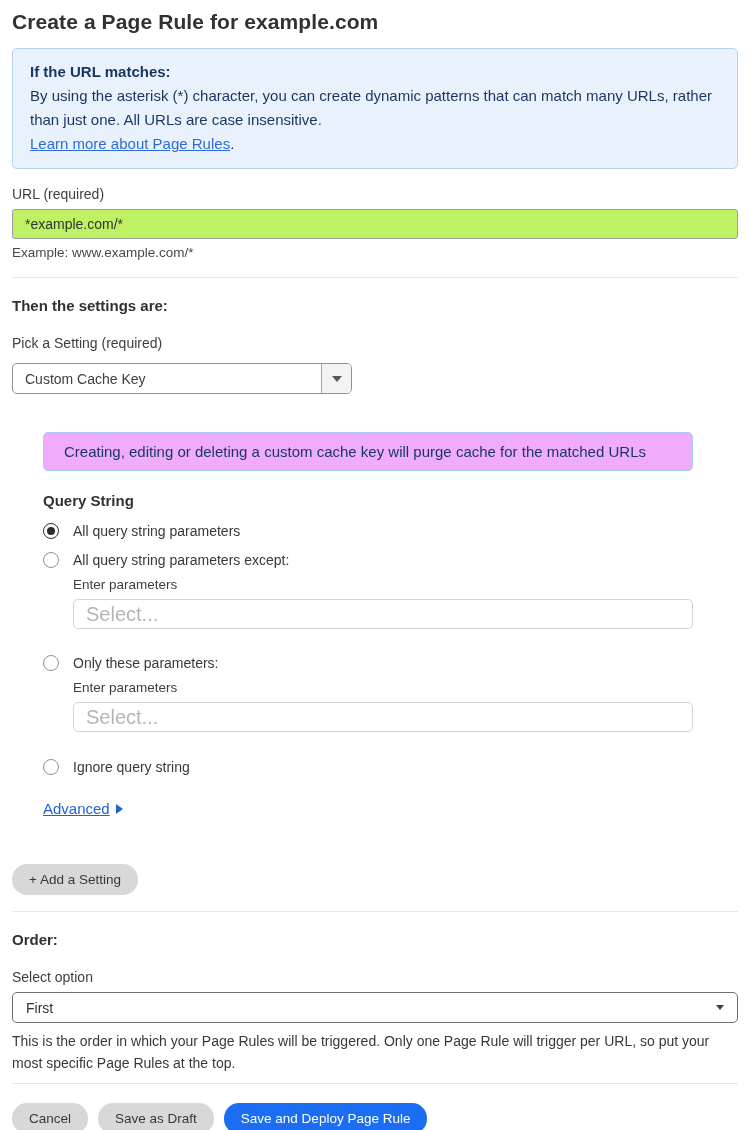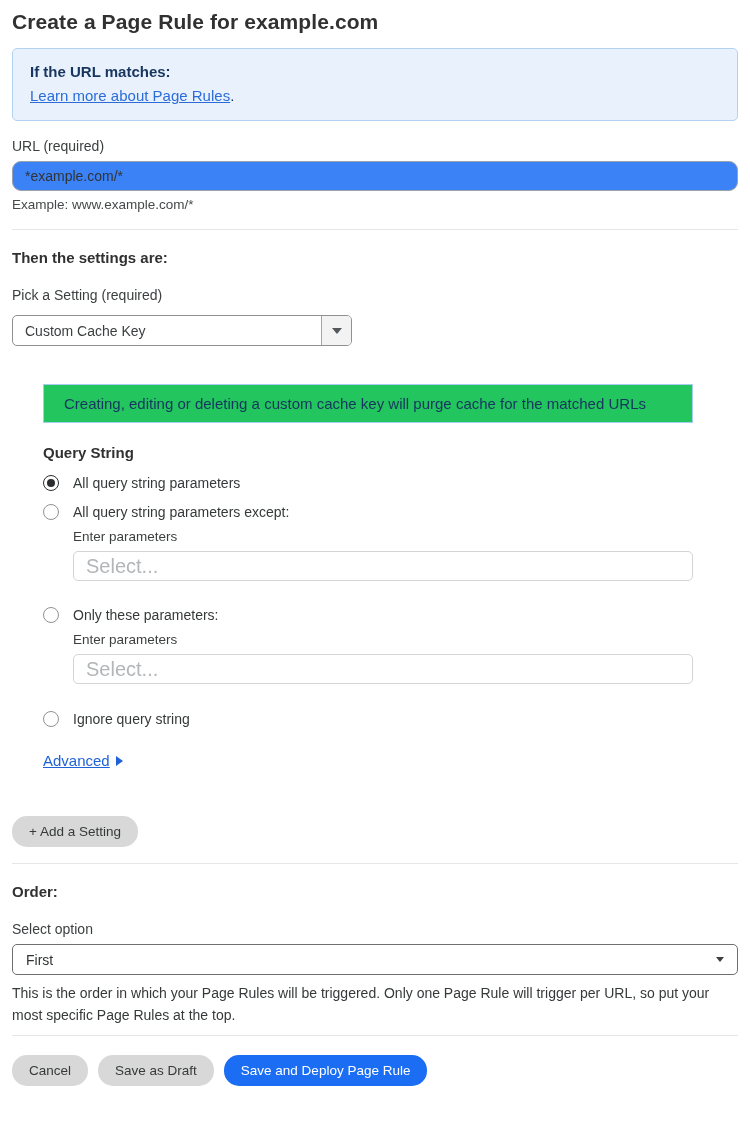--- a/index.html
+++ b/index.html
@@ -38,23 +38,23 @@
   }
 
   
   .field-label { font-size: 14px; color: #3c3f40; margin: 17px 0 7px 0; }
   .helper-text { font-size: 13.5px; color: #46494a; margin-top: 6px; }
 
   
   .url-input {
     width: 100%;
     height: 30px;
-    background: #3b82f6;
+    background: #bef264;
     border: 1px solid #99a1aa;
-    border-radius: 9px;
+    border-radius: 3px;
     padding: 8px 12px;
     font-size: 14px;
     color: #313436;
     font-family: inherit;
     outline: none;
   }
 
   hr.divider { border: none; border-top: 1px solid #e6e6e6; margin-top: 17px; }
 
   .section-heading { font-size: 15px; font-weight: 700; color: #313131; margin-top: 19px; }
@@ -92,23 +92,23 @@
     border-left: 5px solid transparent;
     border-right: 5px solid transparent;
     border-top: 6px solid #55585a;
   }
 
   
   .notice-box {
     margin: 38px 0 0 31px;
     width: 650px;
     min-height: 39px;
-    background: #22c55e;
+    background: #f0abfc;
     border: 1px solid #a8cbf0;
-    border-radius: 0;
+    border-radius: 5px;
     display: flex;
     align-items: center;
     padding: 0 20px;
     font-size: 15px;
     color: #17355f;
   }
 
   .indent { margin-left: 31px; }
 
   
@@ -224,20 +224,21 @@
 </style>
 </head>
 <body>
 
 <div class="content">
 
   <h1 class="page-title">Create a Page Rule for example.com</h1>
 
   <div class="info-box">
     <div class="info-heading">If the URL matches:</div>
+    <div class="info-body">By using the asterisk (*) character, you can create dynamic patterns that can match many URLs, rather than just one. All URLs are case insensitive.</div>
     <div><a class="info-link">Learn more about Page Rules</a><span>.</span></div>
   </div>
 
   <div class="field-label">URL (required)</div>
   <input class="url-input" type="text" value="*example.com/*" style="">
   <div class="helper-text">Example: www.example.com/*</div>
 
   <hr class="divider">
 
   <div class="section-heading">Then the settings are:</div>

